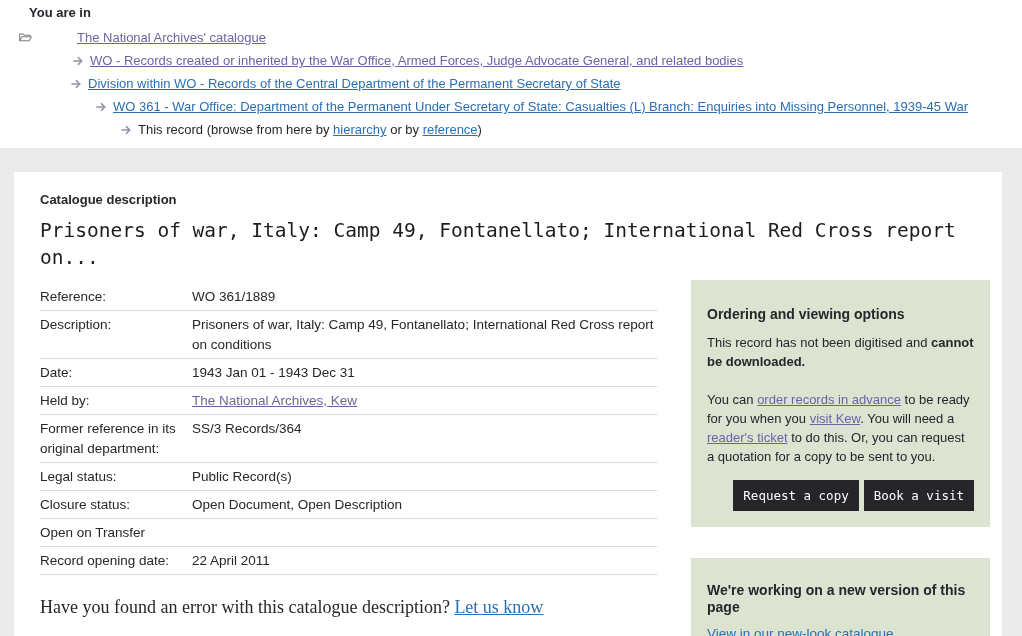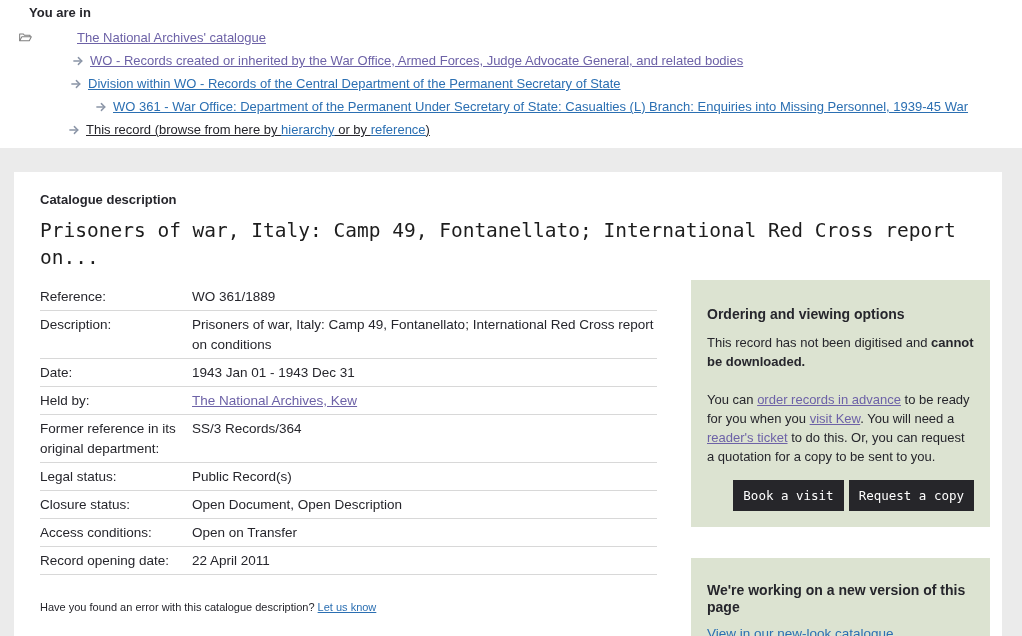--- a/index.html
+++ b/index.html
@@ -23,21 +23,21 @@
   .card { position:relative; background:#ffffff; width:988px; height:596px; margin-left:14px;
           box-sizing:border-box; padding:20px 0 0 26px; }
   .section-label { font-size:13px; font-weight:700; line-height:16px; }
   .record-title { font-family:"DejaVu Sans Mono", monospace; font-size:19.5px; line-height:27px;
                   width:934px; margin-top:9px; color:#1d1d1d; }
   
   .details-table { width:617px; margin-top:12px; font-size:13.5px; }
   .detail-row { display:flex; border-bottom:1px solid #d8d8d8; padding:4px 0 3px; }
   .detail-label { flex:none; width:152px; padding-right:10px; box-sizing:border-box; line-height:20px; }
   .detail-value { line-height:20px; }
-  .error-line { margin-top:22px; font-size:11px; line-height:20px; }
+  .error-line { margin-top:22px; font-size:18px; line-height:20px;font-family:Liberation Serif, serif; }
   
   .panel { position:absolute; left:677px; width:299px; background:#dce3d1; box-sizing:border-box; }
   .panel-ordering { top:108px; height:247px; padding:26px 16px 16px; }
   .panel-newversion { top:386px; height:80px; padding:24px 16px 16px; }
   .panel-heading { margin:0; font-size:14px; font-weight:700; line-height:17px; }
   .panel-text { margin:10px 0 0; font-size:13px; line-height:19px; }
   .panel-text.second { margin-top:19px; }
   .btn-row { display:flex; justify-content:flex-end; gap:5px; margin-top:14px; }
   .dark-btn { background:#26262a; color:#ffffff; border:none; cursor:pointer;
               font-family:"DejaVu Sans Mono", monospace; font-size:12.5px; line-height:15px;
@@ -79,21 +79,21 @@
       </div>
       <div class="crumb" style="padding-left: 95px;">
         <span class="crumb-icon">
           <svg viewBox="0 0 16 16" width="12" height="12" fill="none" stroke="#8b95a7" stroke-width="1.9" stroke-linecap="round" stroke-linejoin="round">
             <path d="M2.5 8h10.5"></path>
             <path d="M8.5 3.5 13 8l-4.5 4.5"></path>
           </svg>
         </span>
         <a class="link blue">WO 361 - War Office: Department of the Permanent Under Secretary of State: Casualties (L) Branch: Enquiries into Missing Personnel, 1939-45 War</a>
       </div>
-      <div class="crumb" style="padding-left: 68px; text-decoration: underline;">
+      <div class="crumb" style="padding-left: 120px;">
         <span class="crumb-icon">
           <svg viewBox="0 0 16 16" width="12" height="12" fill="none" stroke="#8b95a7" stroke-width="1.9" stroke-linecap="round" stroke-linejoin="round">
             <path d="M2.5 8h10.5"></path>
             <path d="M8.5 3.5 13 8l-4.5 4.5"></path>
           </svg>
         </span>
         <span><span class="plain-seg">This record (browse from here by </span><a class="link blue">hierarchy</a><span class="plain-seg"> or by </span><a class="link blue">reference</a><span class="plain-seg">)</span></span>
       </div>
     </div>
 </div>
@@ -127,38 +127,37 @@
         </div>
         <div class="detail-row">
           <div class="detail-label">Legal status:</div>
           <div class="detail-value">Public Record(s)</div>
         </div>
         <div class="detail-row">
           <div class="detail-label">Closure status:</div>
           <div class="detail-value">Open Document, Open Description</div>
         </div>
         <div class="detail-row">
-          <div class="detail-label">Access conditions:</div>
           <div class="detail-value">Open on Transfer</div>
         </div>
         <div class="detail-row">
           <div class="detail-label">Record opening date:</div>
           <div class="detail-value">22 April 2011</div>
         </div>
       </div>
 
     <div class="error-line" id="error-line"><span class="plain-seg">Have you found an error with this catalogue description? </span><a class="link blue">Let us know</a></div>
 
     <div class="panel panel-ordering">
       <h3 class="panel-heading">Ordering and viewing options</h3>
       <p class="panel-text" id="digitised-note"><span class="plain-seg">This record has not been digitised and </span><span class="plain-seg" style="font-weight: 700;">cannot be downloaded.</span></p>
       <p class="panel-text second" id="ordering-note"><span class="plain-seg">You can </span><a class="link purple">order records in advance</a><span class="plain-seg"> to be ready for you when you </span><a class="link purple">visit Kew</a><span class="plain-seg">. You will need a </span><a class="link purple">reader's ticket</a><span class="plain-seg"> to do this. Or, you can request a quotation for a copy to be sent to you.</span></p>
       <div class="btn-row" id="btn-row">
+          <button class="dark-btn">Request a copy</button>
           <button class="dark-btn">Book a visit</button>
-          <button class="dark-btn">Request a copy</button>
         </div>
     </div>
 
     <div class="panel panel-newversion">
       <h3 class="panel-heading">We're working on a new version of this page</h3>
       <div class="panel-link-line">
         <a class="link blue">View in our new-look catalogue</a>
       </div>
     </div>
 

